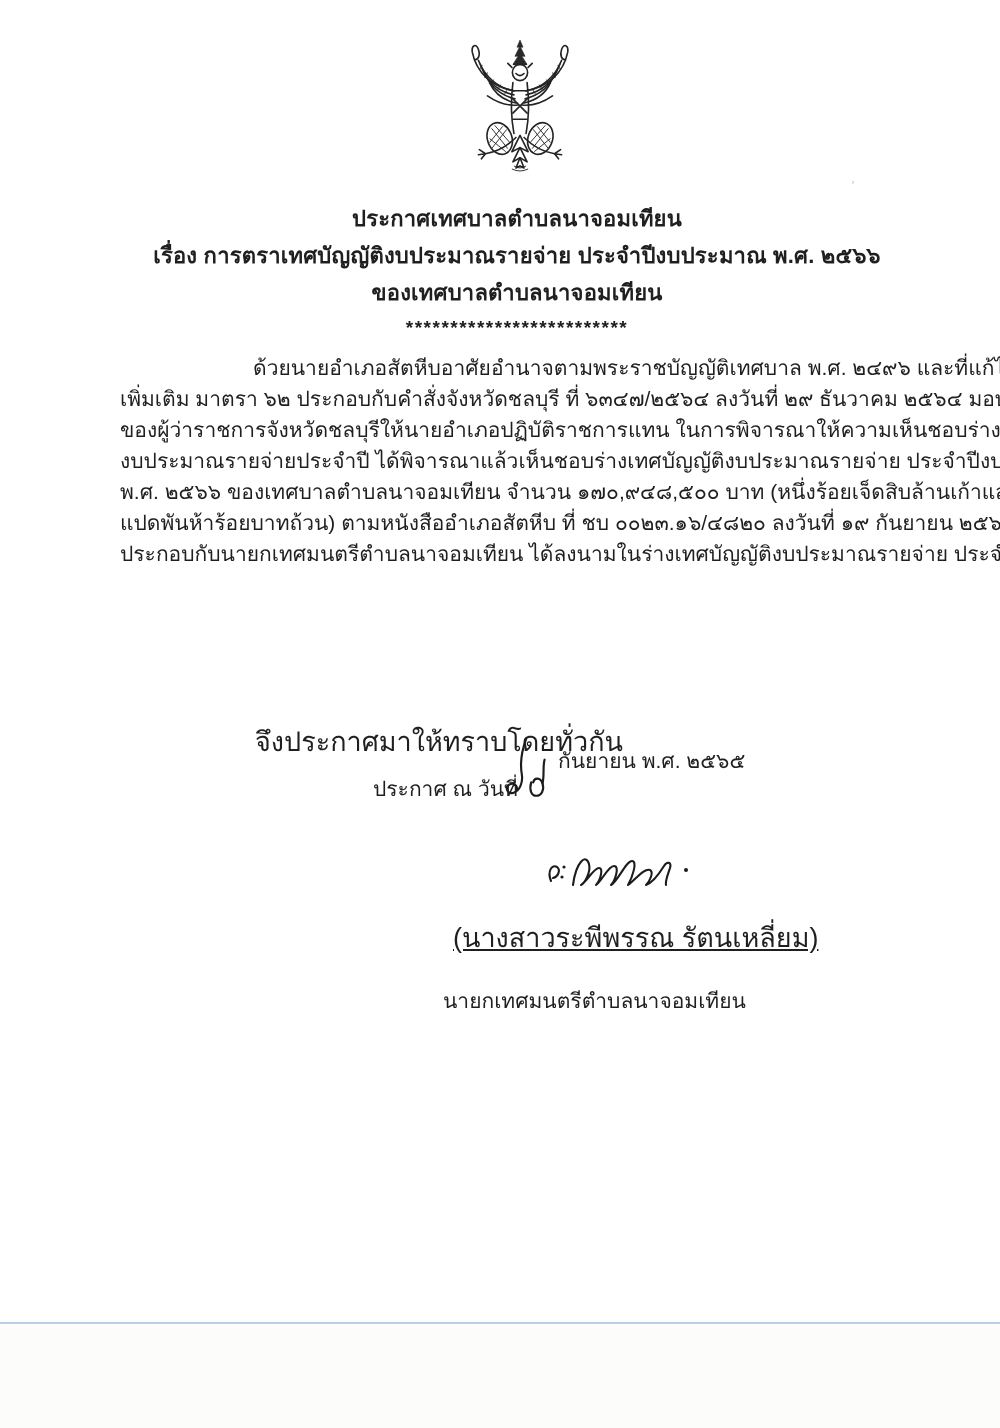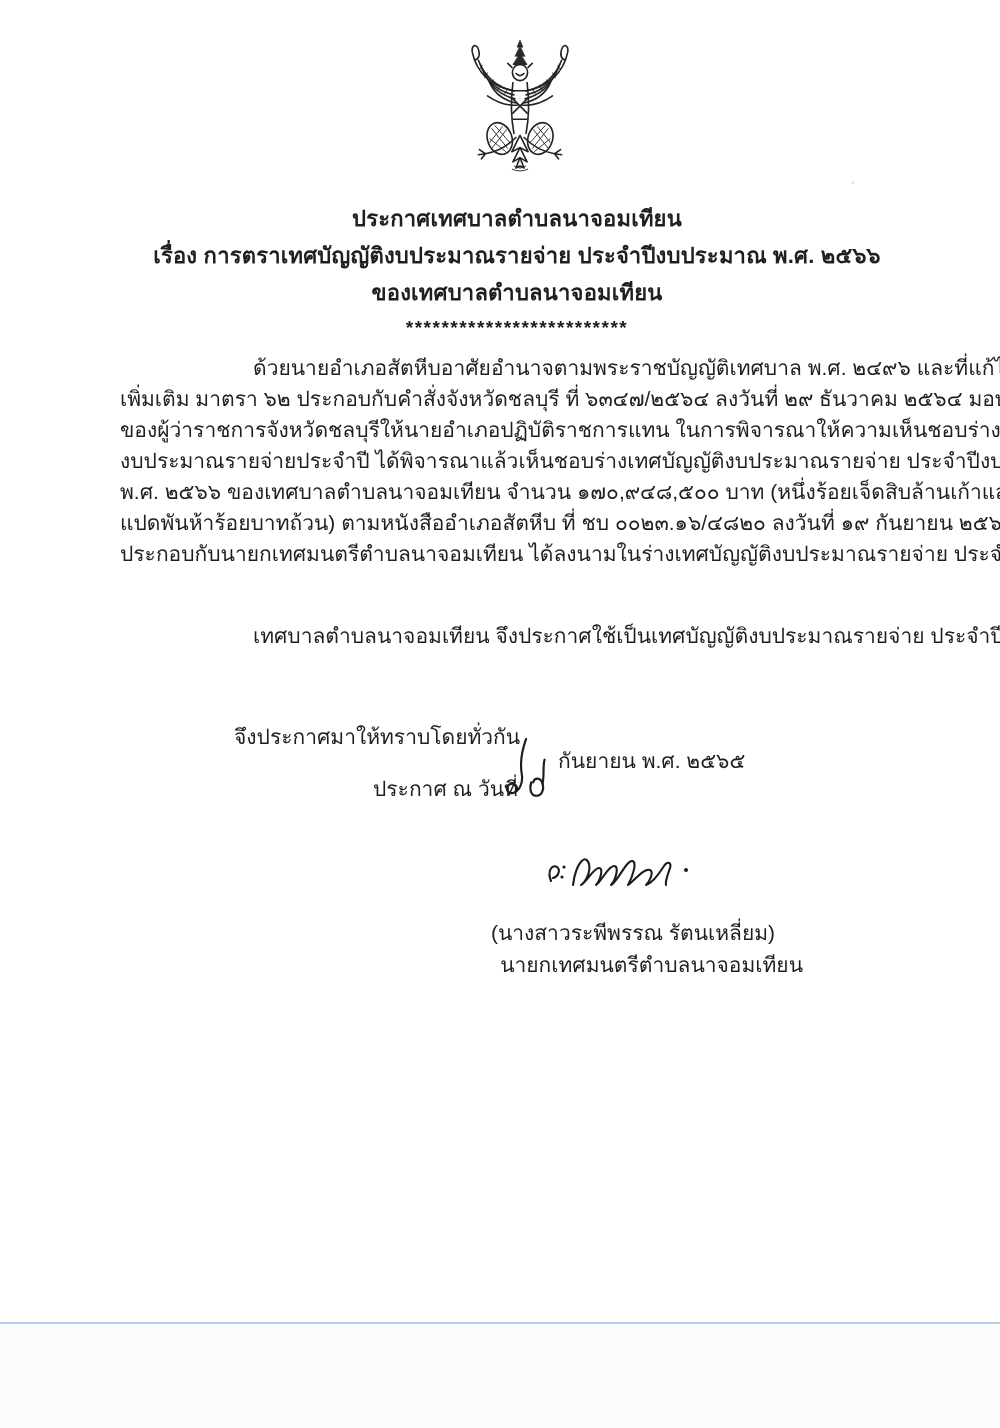--- a/index.html
+++ b/index.html
@@ -21,27 +21,27 @@
     letter-spacing:.2px;
   }
   .stars{
     font-size:19px;font-weight:700;letter-spacing:1.5px;line-height:34px;
   }
   .para{left:120px;width:800px;font-size:21px;line-height:31px;}
   .para .line{white-space:nowrap;}
   .para .indent{padding-left:133px;}
   .p1{top:352px;}
   .p2{top:620px;}
-  .closing{left:234px;top:720px;font-size:21px;white-space:nowrap;}
+  .closing{left:255px;top:720px;font-size:27px;white-space:nowrap;}
   .announce-prefix{left:373px;top:772px;font-size:21px;white-space:nowrap;text-align:right;}
   .announce-suffix{left:558px;top:744px;font-size:21px;white-space:nowrap;}
   .day-svg{left:500px;top:736px;width:50px;height:68px;}
   .sig-svg{left:543px;top:840px;width:160px;height:64px;}
-  .signer-name{left:453px;top:916px;width:360px;text-align:center;font-size:21px;white-space:nowrap;}
-  .signer-title{left:443px;top:948px;width:360px;text-align:right;font-size:21px;white-space:nowrap;}
+  .signer-name{left:453px;top:916px;width:360px;text-align:center;font-size:27px;white-space:nowrap;text-decoration:underline;}
+  .signer-title{left:443px;top:984px;width:360px;text-align:left;font-size:21px;white-space:nowrap;}
   .artifact{left:851px;top:178px;font-size:13px;color:#9a9a9a;opacity:.65;transform:rotate(12deg);}
   .scan-line{left:0;top:1322px;width:1000px;height:2px;background:#adc6e6;opacity:.85;}
   .below-line{left:0;top:1324px;width:1000px;height:104px;background:#fcfcfb;}
   svg .st{fill:none;stroke:#242424;stroke-width:1.6;stroke-linecap:round;stroke-linejoin:round;}
   svg .ink{fill:none;stroke:#1c1c1c;stroke-width:2.1;stroke-linecap:round;stroke-linejoin:round;}
   svg .fl{fill:#2a2a2a;stroke:#2a2a2a;stroke-width:.6;}
   svg .hatch{fill:none;stroke:#242424;stroke-width:.9;}
 </style>
 </head>
 <body>
@@ -111,21 +111,20 @@
     <div class="line indent">ด้วยนายอำเภอสัตหีบอาศัยอำนาจตามพระราชบัญญัติเทศบาล พ.ศ. ๒๔๙๖ และที่แก้ไข</div>
     <div class="line">เพิ่มเติม มาตรา ๖๒ ประกอบกับคำสั่งจังหวัดชลบุรี ที่ ๖๓๔๗/๒๕๖๔ ลงวันที่ ๒๙ ธันวาคม ๒๕๖๔ มอบอำนาจ</div>
     <div class="line">ของผู้ว่าราชการจังหวัดชลบุรีให้นายอำเภอปฏิบัติราชการแทน ในการพิจารณาให้ความเห็นชอบร่างเทศบัญญัติ</div>
     <div class="line">งบประมาณรายจ่ายประจำปี ได้พิจารณาแล้วเห็นชอบร่างเทศบัญญัติงบประมาณรายจ่าย ประจำปีงบประมาณ</div>
     <div class="line">พ.ศ. ๒๕๖๖ ของเทศบาลตำบลนาจอมเทียน จำนวน ๑๗๐,๙๔๘,๕๐๐ บาท (หนึ่งร้อยเจ็ดสิบล้านเก้าแสนสี่หมื่น</div>
     <div class="line">แปดพันห้าร้อยบาทถ้วน) ตามหนังสืออำเภอสัตหีบ ที่ ชบ ๐๐๒๓.๑๖/๔๘๒๐ ลงวันที่ ๑๙ กันยายน ๒๕๖๕</div>
     <div class="line">ประกอบกับนายกเทศมนตรีตำบลนาจอมเทียน ได้ลงนามในร่างเทศบัญญัติงบประมาณรายจ่าย ประจำปี</div>
   </div>
 
   <div class="abs para p2">
-    <div class="line indent">เทศบาลตำบลนาจอมเทียน จึงประกาศใช้เป็นเทศบัญญัติงบประมาณรายจ่าย ประจำปี</div>
   </div>
 
   <div class="abs closing">จึงประกาศมาให้ทราบโดยทั่วกัน</div>
 
   <div class="abs announce-prefix">ประกาศ  ณ   วันที่</div>
   <svg class="abs day-svg" viewBox="0 0 48 66" aria-hidden="true">
     <path class="ink" d="M25 3 C21 14 19 27 21 38 C22 45 19 53 13 55 C7 57 4 50 9 47 C13 45 17 48 16 52"></path>
     <path class="ink" d="M30 45 C28 52 30 58 35 58 C40 58 43 52 41 46 C39 40 33 40 32 45"></path>
     <path class="ink" d="M41 46 C43 38 41 30 43 23"></path>
   </svg>

